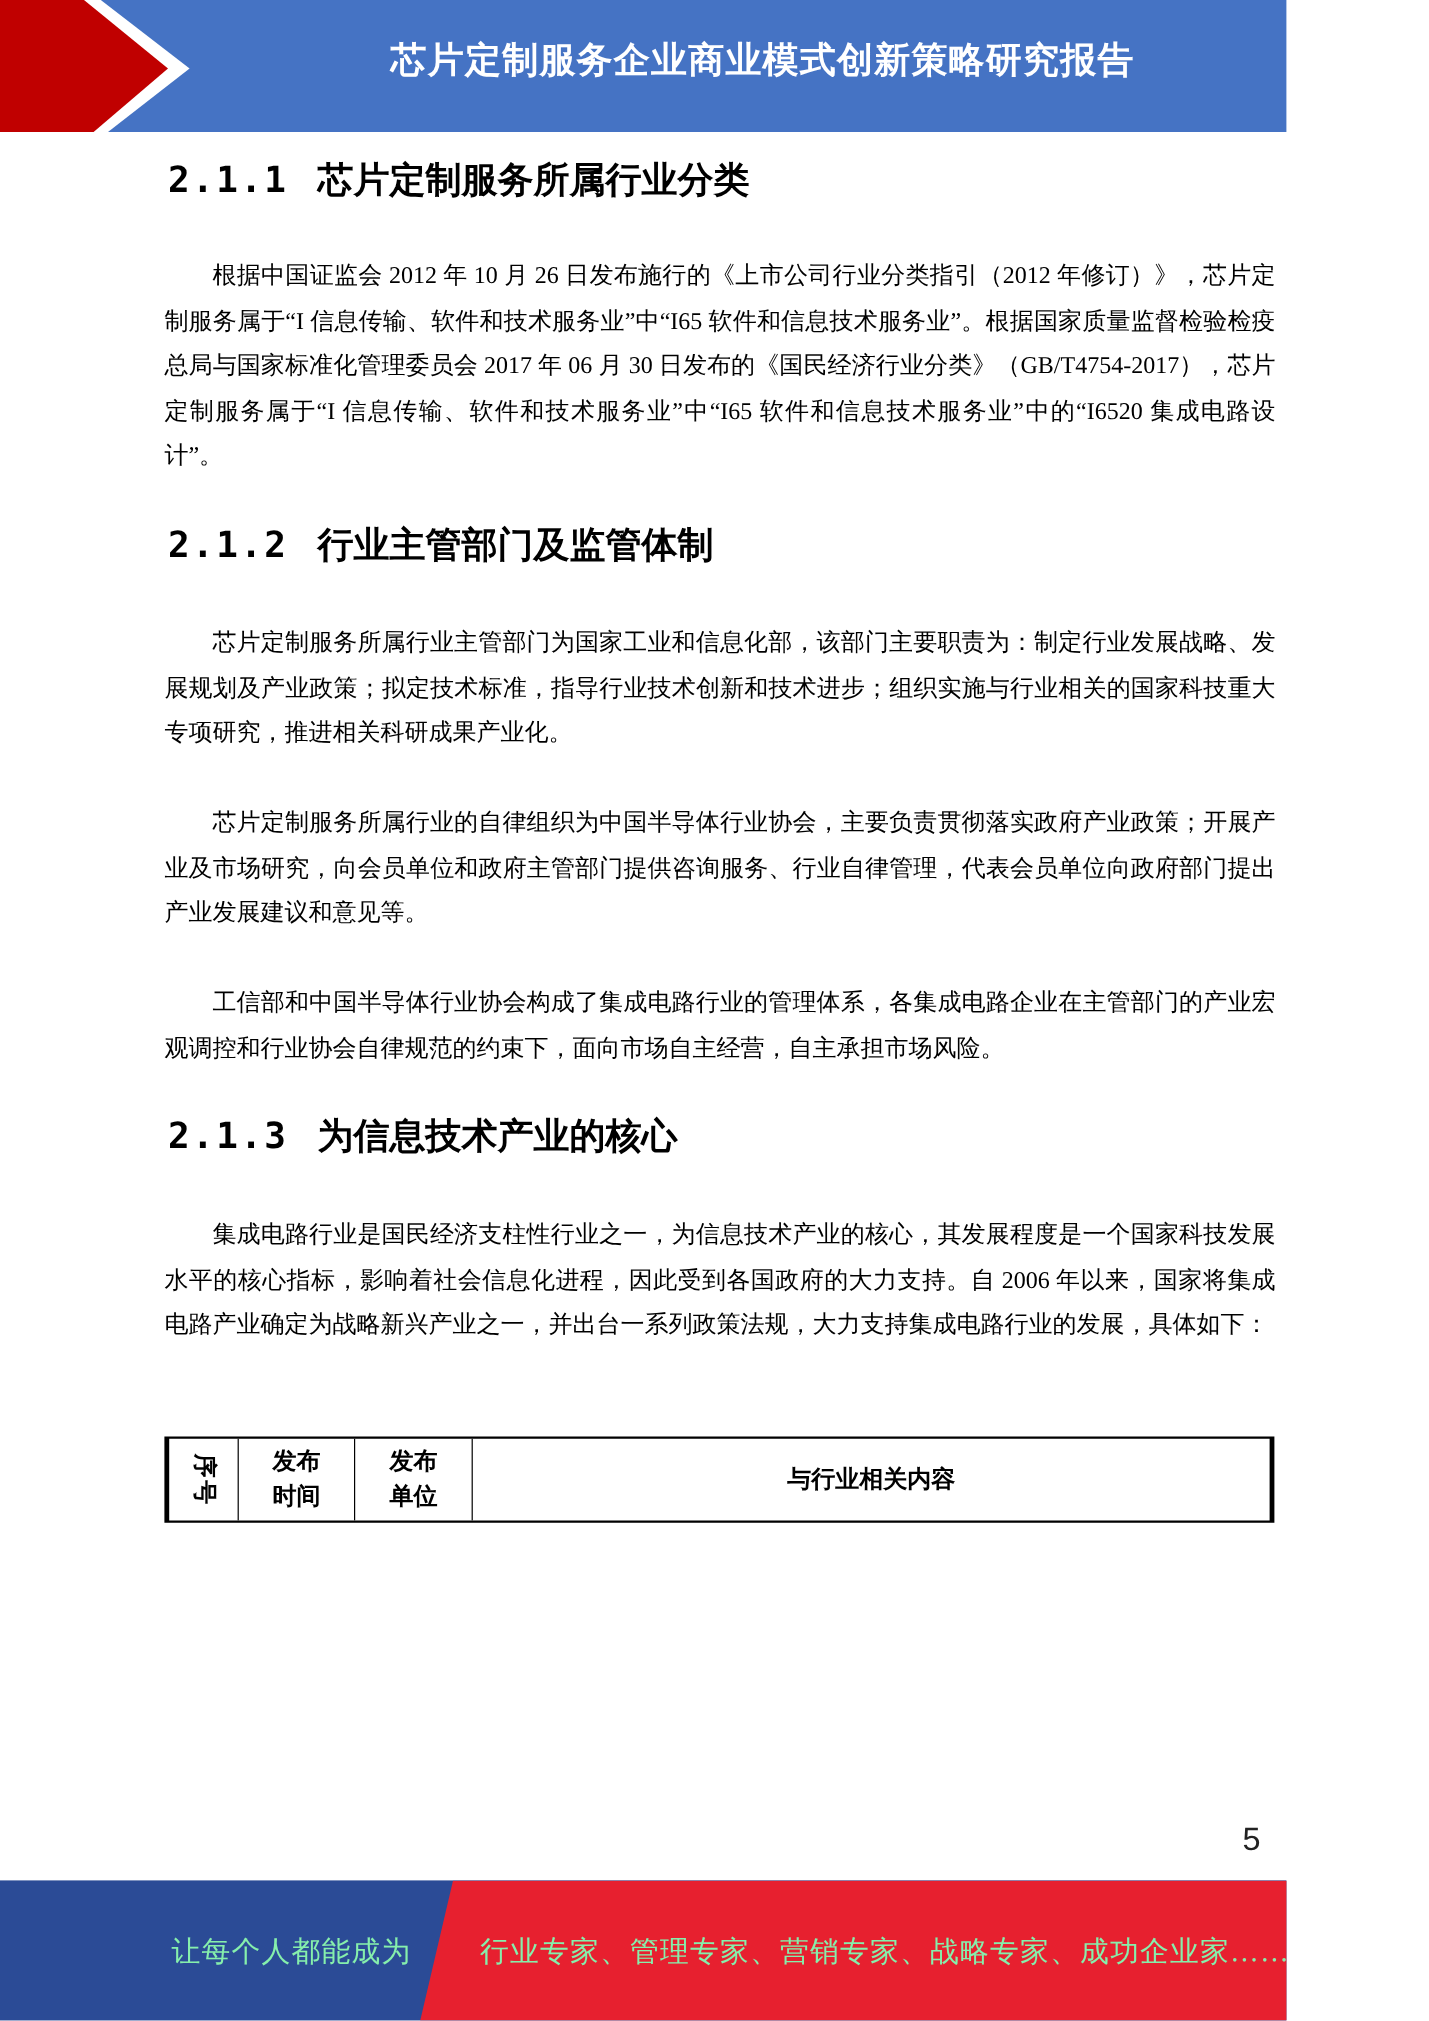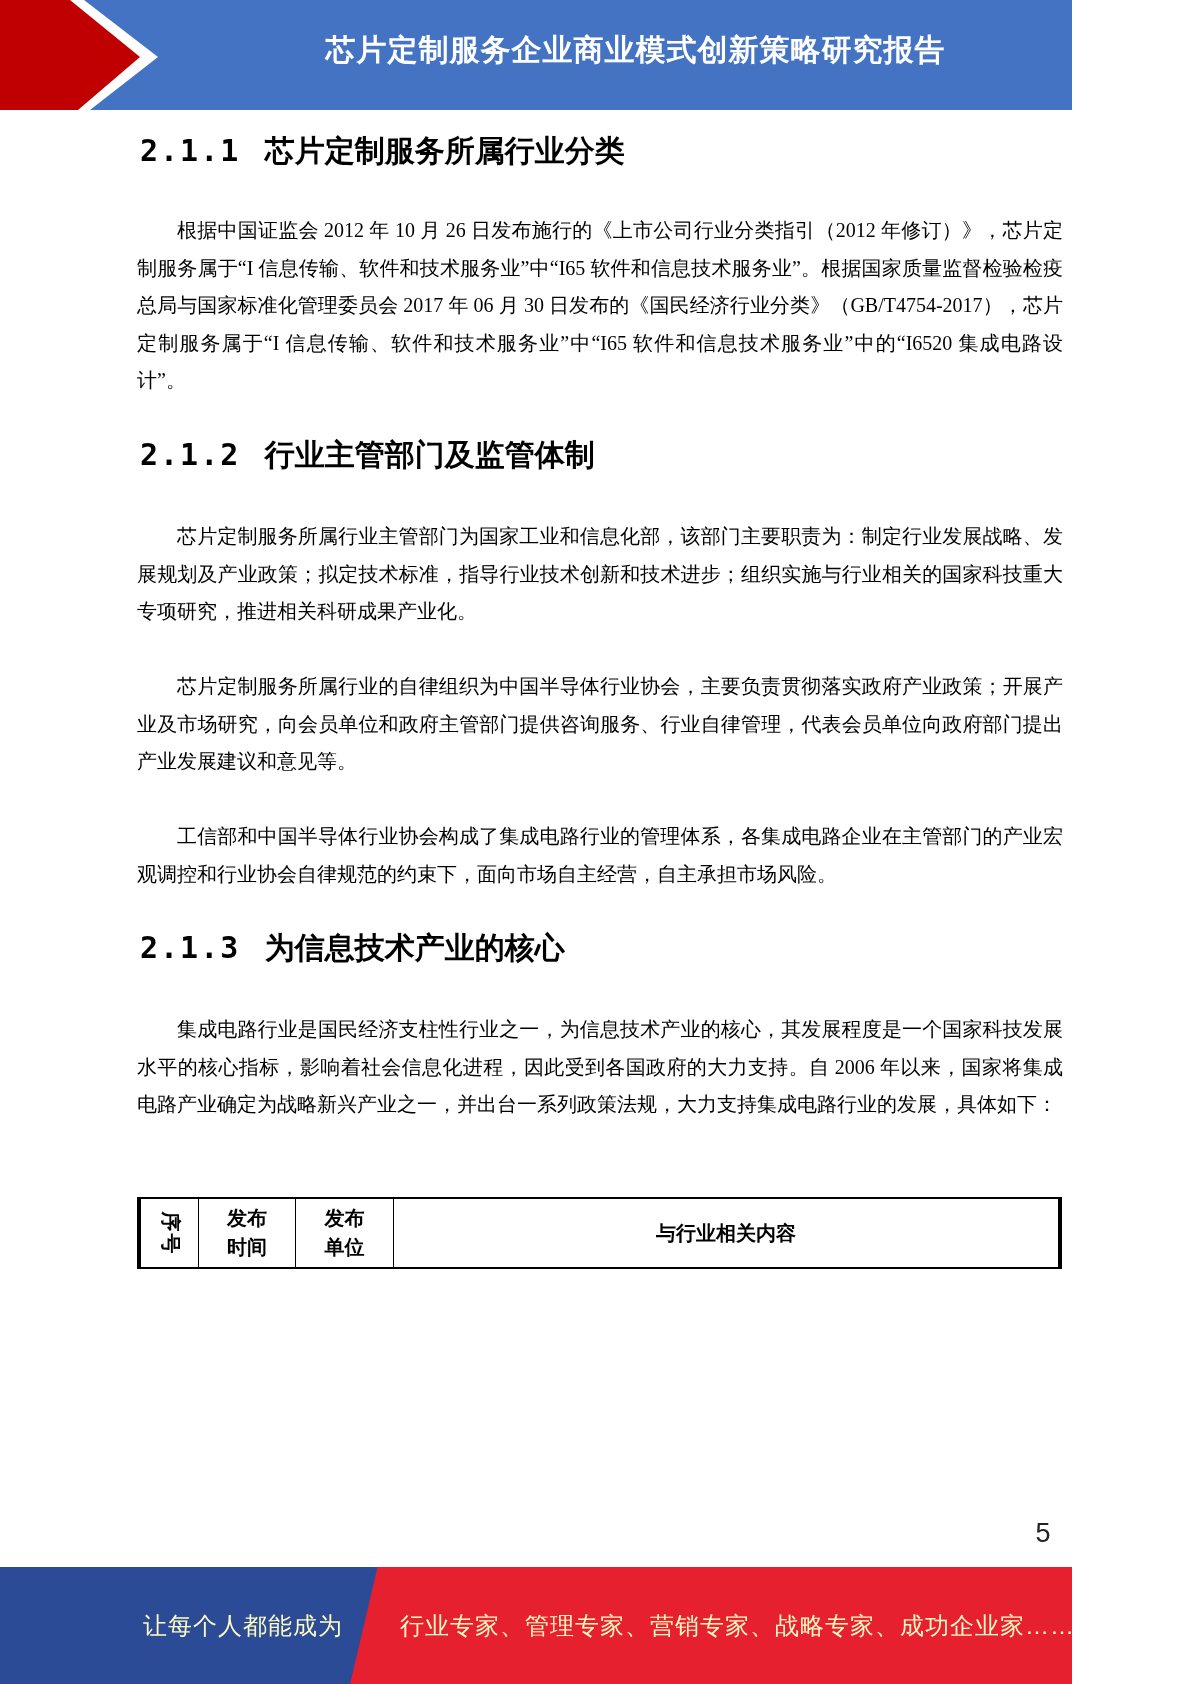--- a/index.html
+++ b/index.html
@@ -73,22 +73,22 @@
     position:absolute;left:0;top:1567px;width:1191px;height:117px;
     background:var(--footer-blue);overflow:hidden;
   }
   .footer-red{
     position:absolute;top:0;left:0;right:0;bottom:0;
     background:var(--footer-red);
     clip-path:polygon(31.7% 0,100% 0,100% 100%,29.4% 100%);
   }
   .footer-left,.footer-right{
     position:absolute;top:0;bottom:0;display:flex;align-items:center;
-    color:#fef9c3;font-size:24px;white-space:nowrap;z-index:2;
-    font-family:Liberation Sans, sans-serif;letter-spacing:1px;
+    color:#86efac;font-size:24px;white-space:nowrap;z-index:2;
+    font-family:Liberation Serif, serif;letter-spacing:1px;
   }
   .footer-left{left:143px;}
   .footer-right{left:400px;}
 </style>
 </head>
 <body>
 
 <div class="page">
 
   <div class="band">

